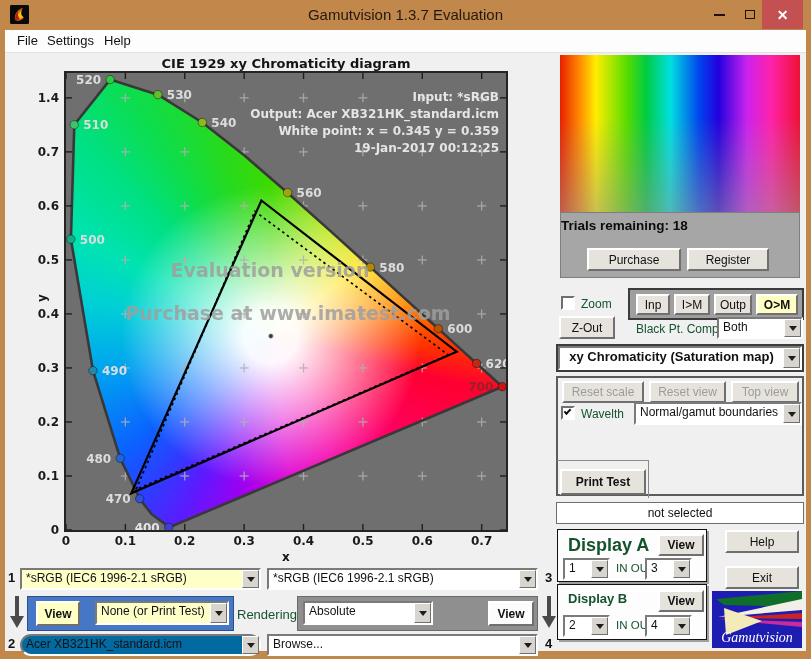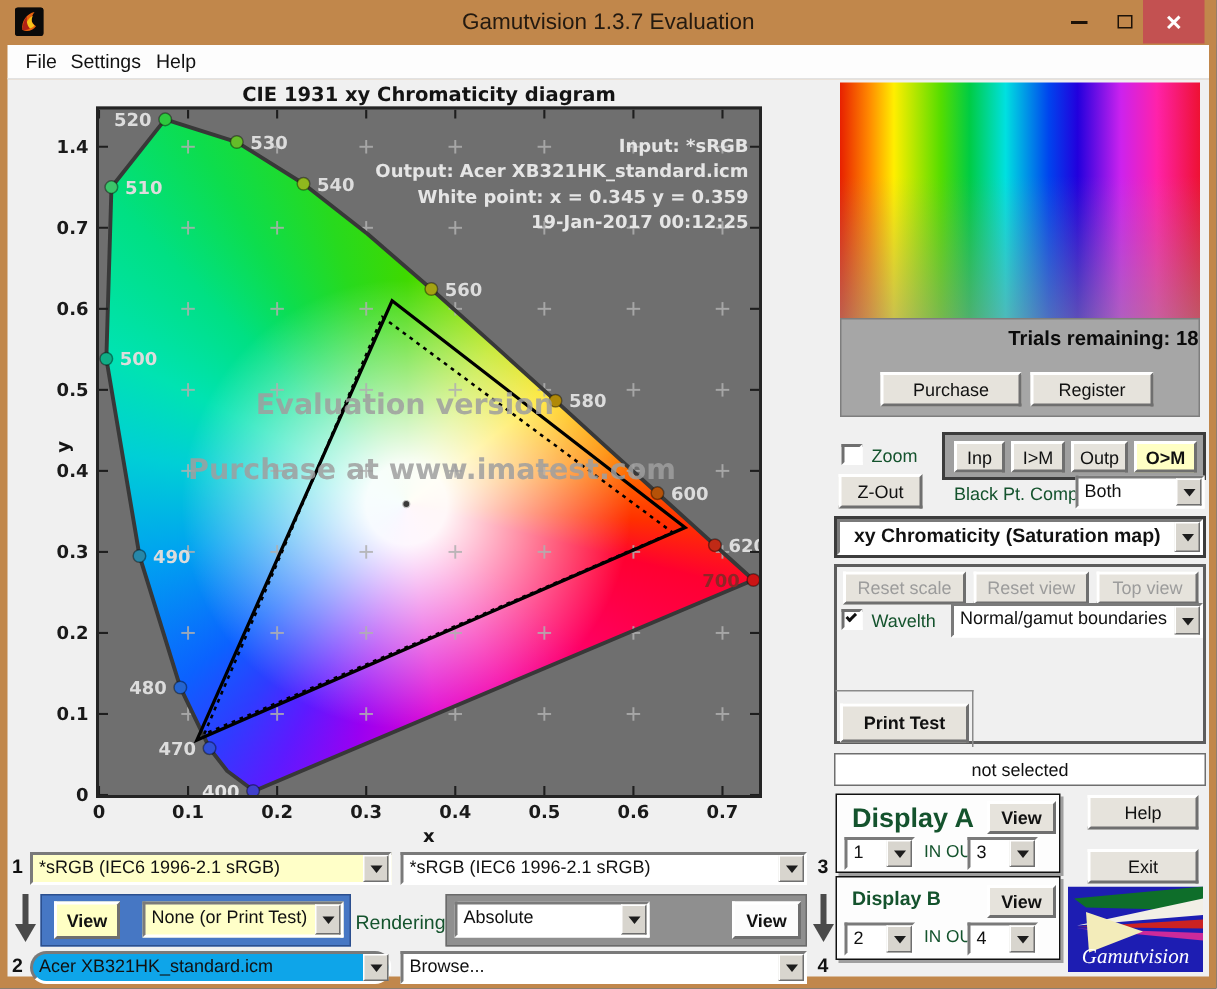--- a/index.html
+++ b/index.html
@@ -46,36 +46,36 @@
   .bold{font-weight:bold;}
   .btn.disabled{color:#9c9c9c;}
   .btn.yellow{background:#ffffc4;}
   .btn.white{background:#fcfcfc;}
   .combo{position:absolute;display:flex;background:#fff;border:2px solid;border-color:#7a7a7a #ffffff #ffffff #7a7a7a;}
   .combo .val{flex:1;padding:1px 4px 0 4px;font-size:12px;color:#111;white-space:nowrap;overflow:hidden;}
   .combo .arrow{width:17px;align-self:stretch;background:#d8d5ce;border:1px solid;border-color:#fff #6f6f6f #6f6f6f #fff;
                 display:flex;align-items:center;justify-content:center;}
   .combo .arrow::after{content:"";border:4px solid transparent;border-top:5px solid #1d1d1d;margin-top:5px;}
   .combo.yellow{background:#ffffc8;}
-  .combo.green{background:#0ea5e9;border-radius:11px;}
+  .combo.green{background:#0369a1;border-radius:11px;}
   .combo .val.bold{font-weight:bold;font-size:13px;}
   .checkbox{position:absolute;width:14px;height:14px;background:#fff;border:2px solid;border-color:#6f6f6f #ffffff #ffffff #6f6f6f;}
   .checkbox .tick{position:absolute;left:1px;top:1px;width:7px;height:4px;
                   border-left:2px solid #111;border-bottom:2px solid #111;transform:rotate(-45deg);}
   .lbl{position:absolute;font-size:12px;color:#14532d;white-space:nowrap;}
   .frame{position:absolute;}
   .num{position:absolute;font-size:13px;font-weight:bold;color:#111;}
   .down-arrow{position:absolute;width:16px;height:36px;}
   
   .grad{position:absolute;left:555px;top:2px;width:240px;height:178px;
         background:
           linear-gradient(to bottom, rgba(255,255,255,0) 0%, rgba(160,160,160,0) 35%, rgba(150,150,150,.62) 100%),
           linear-gradient(to right,#e82000 0%,#ff8800 8%,#ffee00 15%,#55dd00 28%,#00cc44 36%,#00e0e0 46%,#0044ee 58%,#2200dd 66%,#cc22ee 78%,#ff22aa 88%,#ee1133 100%);}
   .trials{position:absolute;left:555px;top:159px;width:240px;height:66px;background:#a6a6a6;border:1px solid #7e7e7e;}
-  .trials-text{position:absolute;left:0;top:5px;width:100%;text-align:right;font-size:13.5px;font-weight:bold;color:#0b0b0b;}
+  .trials-text{position:absolute;left:0;top:5px;width:100%;text-align:left;font-size:13.5px;font-weight:bold;color:#0b0b0b;}
   .status-bar{position:absolute;left:551px;top:449px;width:248px;height:22px;background:#fff;
               border:1px solid #6e6e6e;display:flex;align-items:center;justify-content:center;font-size:12px;color:#111;}
   .display-box{position:absolute;width:150px;background:#fdfdfd;border:1px solid #111;box-shadow:2px 2px 0 rgba(60,60,60,.45);}
   .logo{position:absolute;left:707px;top:538px;width:90px;height:57px;}
 </style>
 </head>
 <body>
 
 <div class="window">
 
@@ -101,21 +101,21 @@
   </div>
 
   <div class="menubar">
     <span class="menu-item" style="left:12px">File</span>
     <span class="menu-item" style="left:42px">Settings</span>
     <span class="menu-item" style="left:99px">Help</span>
   </div>
 
   <div class="client" id="client">
 
-    <div class="chart-title">CIE 1931 xy Chromaticity diagram</div>
+    <div class="chart-title">CIE 1929 xy Chromaticity diagram</div>
 
     <div class="plot-frame">
       <div class="plot-inner">
         <div id="locus-fill" style="clip-path: polygon(103.4px 454.3px, 85.5px 441px, 73.7px 425.8px, 54.2px 385.3px, 27px 297.6px, 4.9px 166.2px, 8.3px 51.8px, 44.1px 6.6px, 91.9px 21.7px, 136.3px 49.5px, 179.1px 83px, 221.5px 119.7px, 263.7px 157.4px, 304.3px 194.1px, 341.5px 227.9px, 372.3px 255.8px, 395.3px 276.6px, 410.6px 290.5px, 436.3px 313.7px);"></div>
         <svg id="chart-svg" width="440" height="457">
             <g stroke="#b0b0b0" stroke-width="1.3" opacity="0.85">
               <line x1="54.87921727395411" y1="402.98108747044915" x2="63.87921727395411" y2="402.98108747044915"></line>
               <line x1="59.37921727395411" y1="398.48108747044915" x2="59.37921727395411" y2="407.48108747044915"></line>
             </g>
             <g stroke="#b0b0b0" stroke-width="1.3" opacity="0.85">

